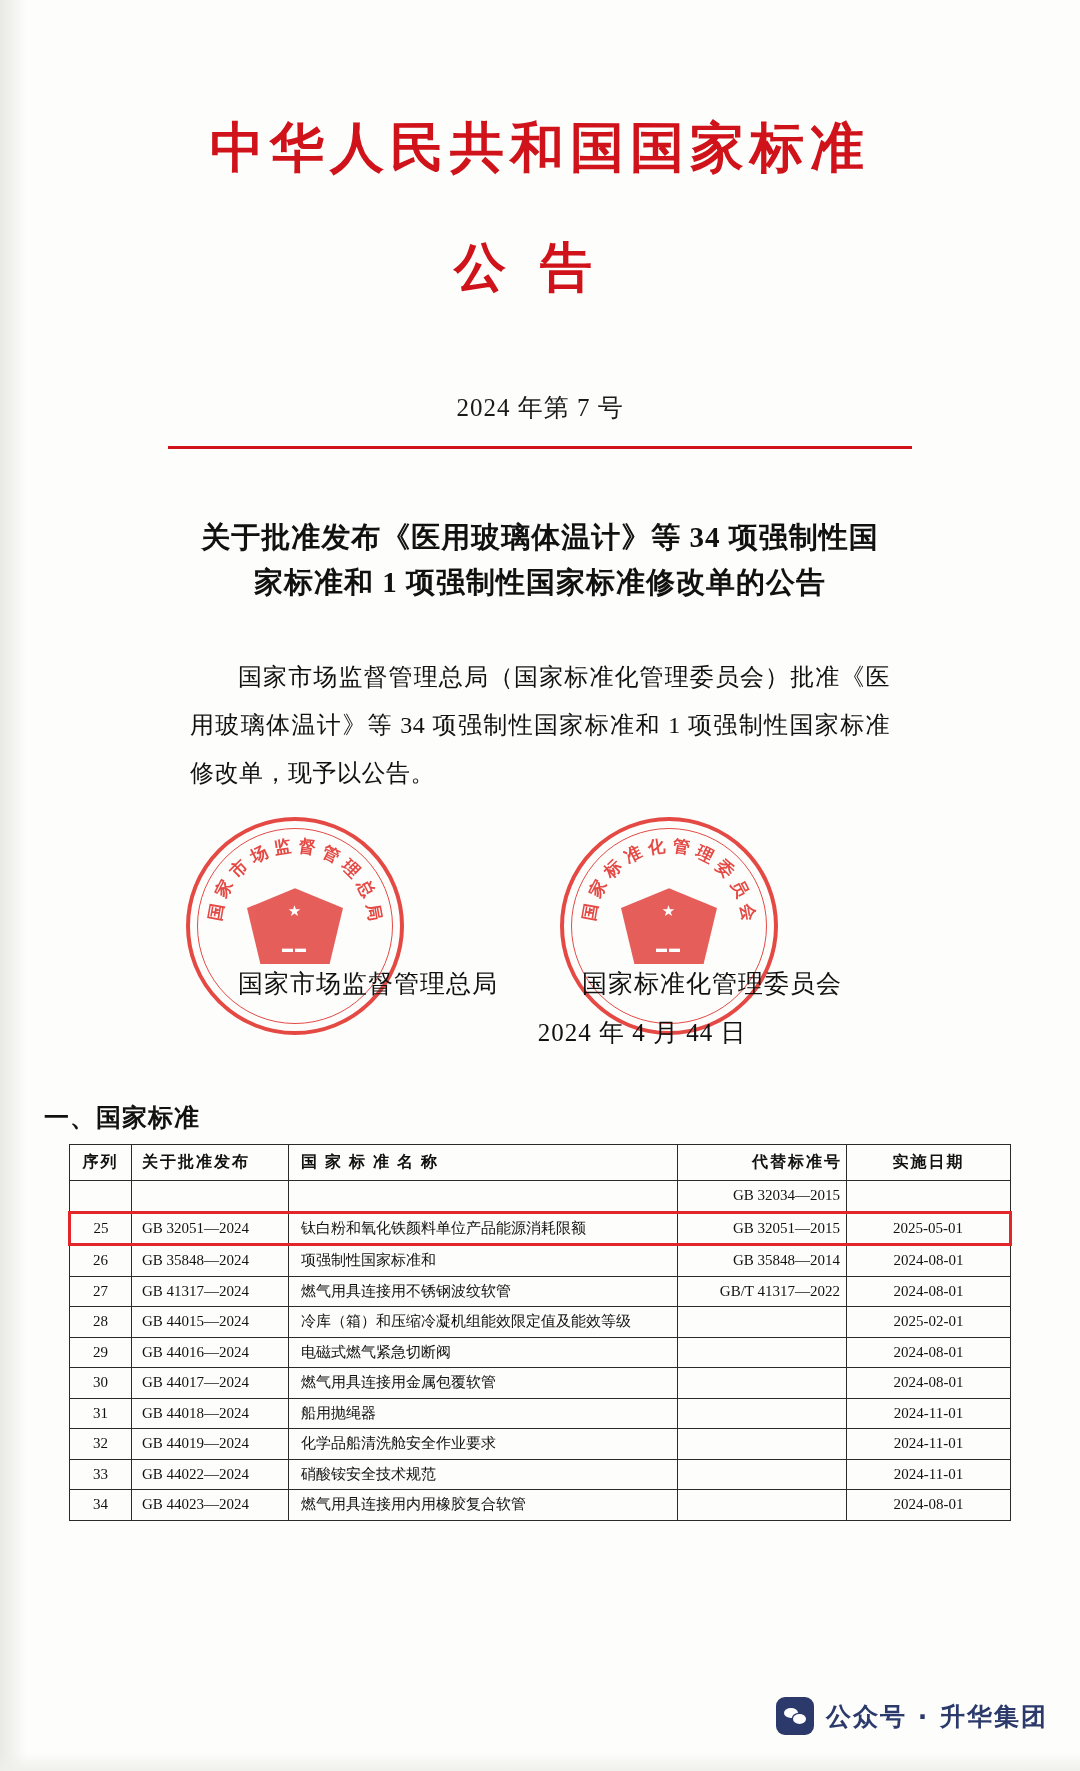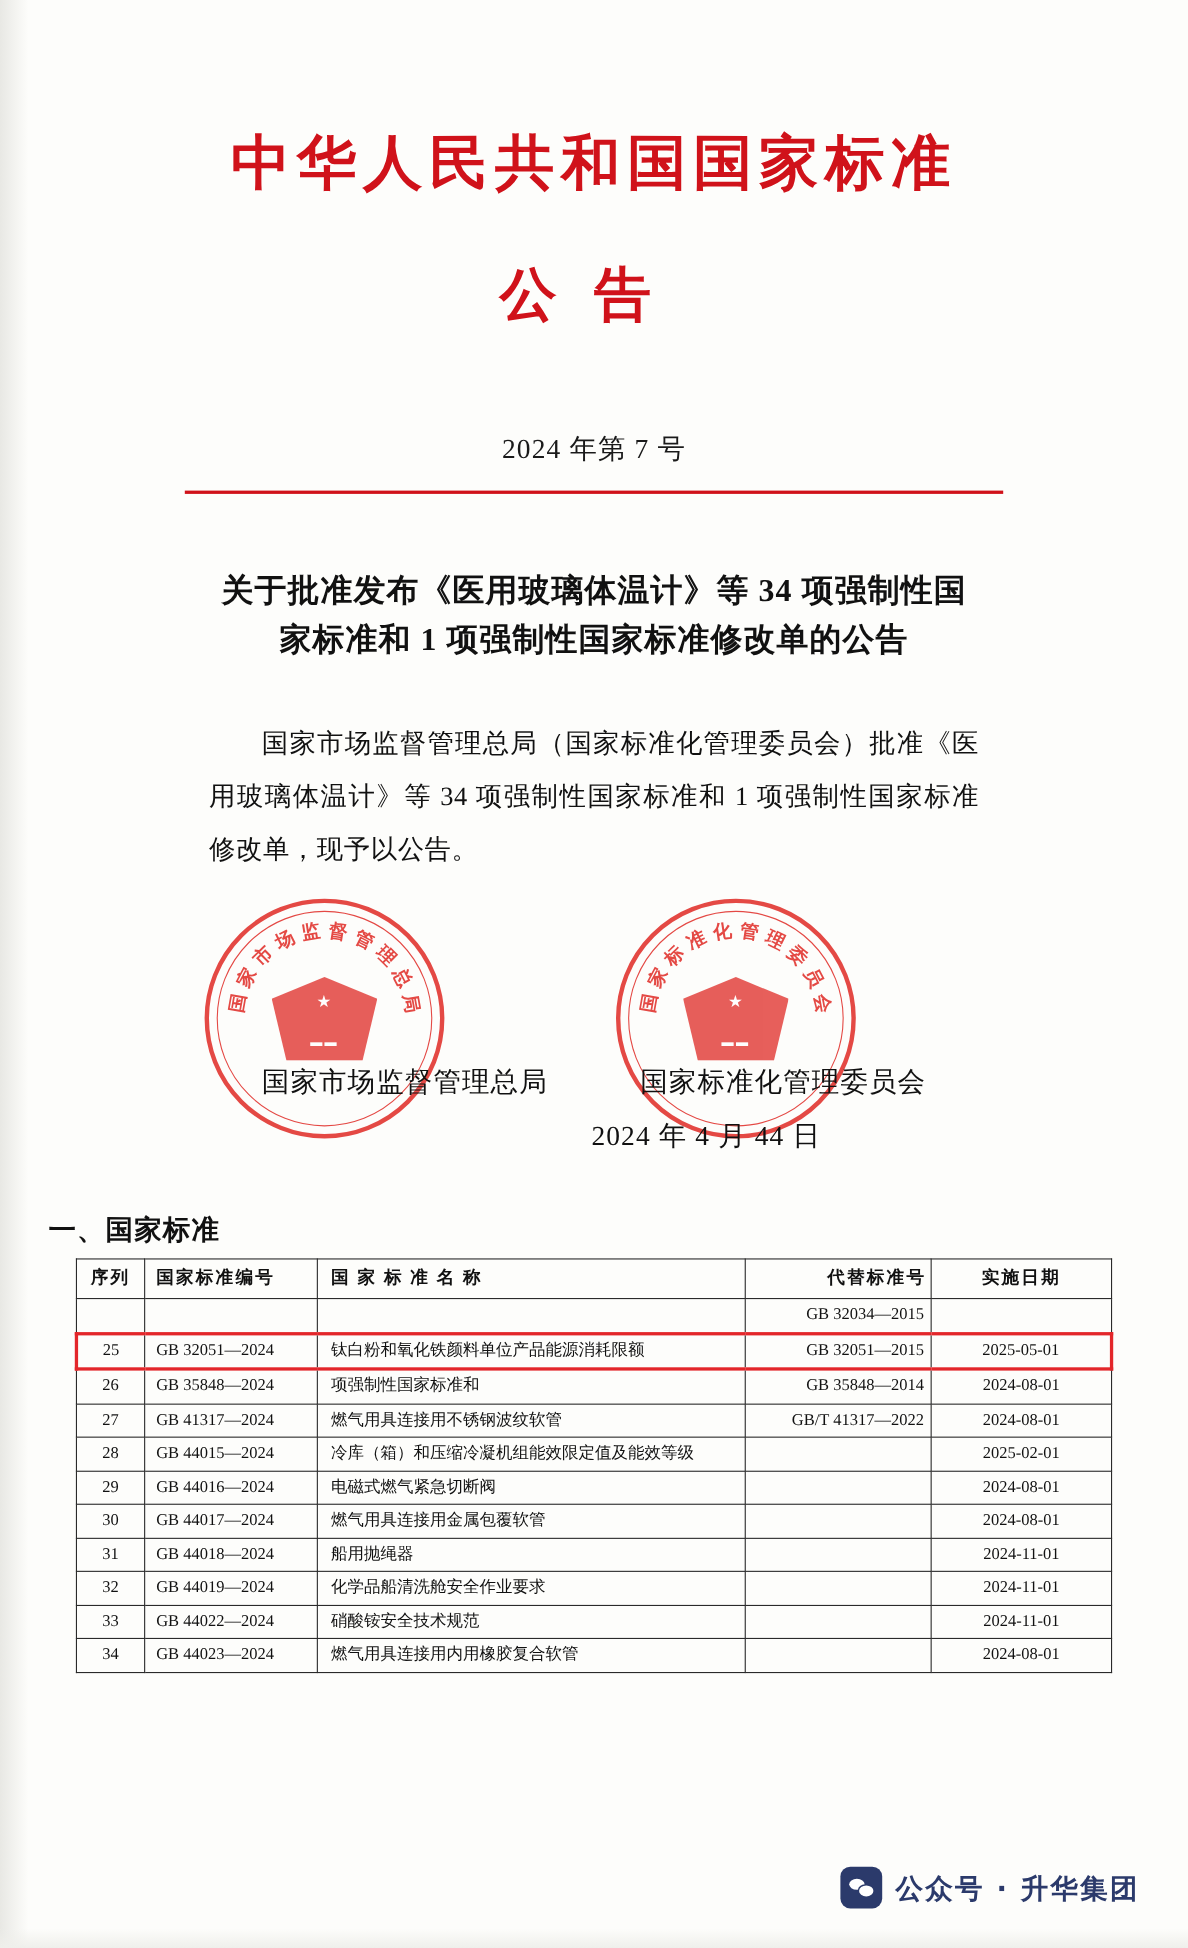--- a/index.html
+++ b/index.html
@@ -199,21 +199,21 @@
     border-bottom: 3px solid #e3262a;
   }
   tr.highlight td:first-child { border-left: 3px solid #e3262a; }
   tr.highlight td:last-child  { border-right: 3px solid #e3262a; }
 
   .empty-cell { }
 
   
   .footer-badge {
     position: absolute;
-    right: 44px;
+    right: 32px;
     bottom: 36px;
     display: flex;
     align-items: center;
     gap: 12px;
     color: #2b3a6b;
     font-size: 25px;
     font-weight: bold;
     letter-spacing: 2px;
     font-family: "DejaVu Sans", sans-serif;
   }
@@ -321,21 +321,21 @@
       <div class="sig-date">2024 年 4 月 44 日</div>
     </div>
   </div>
 
   <div class="section-heading">一、国家标准</div>
 
   <table class="std-table">
     <thead>
       <tr>
         <th class="col-no">序列</th>
-        <th class="col-code">国家标准编号</th>
+        <th class="col-code">关于批准发布</th>
         <th class="col-name">国 家 标 准 名 称</th>
         <th class="col-repl">代替标准号</th>
         <th class="col-date">实施日期</th>
       </tr>
     </thead>
     <tbody>
         <tr>
           <td class="col-no empty-cell"></td>
           <td class="col-code empty-cell"></td>
           <td class="col-name empty-cell"></td>

